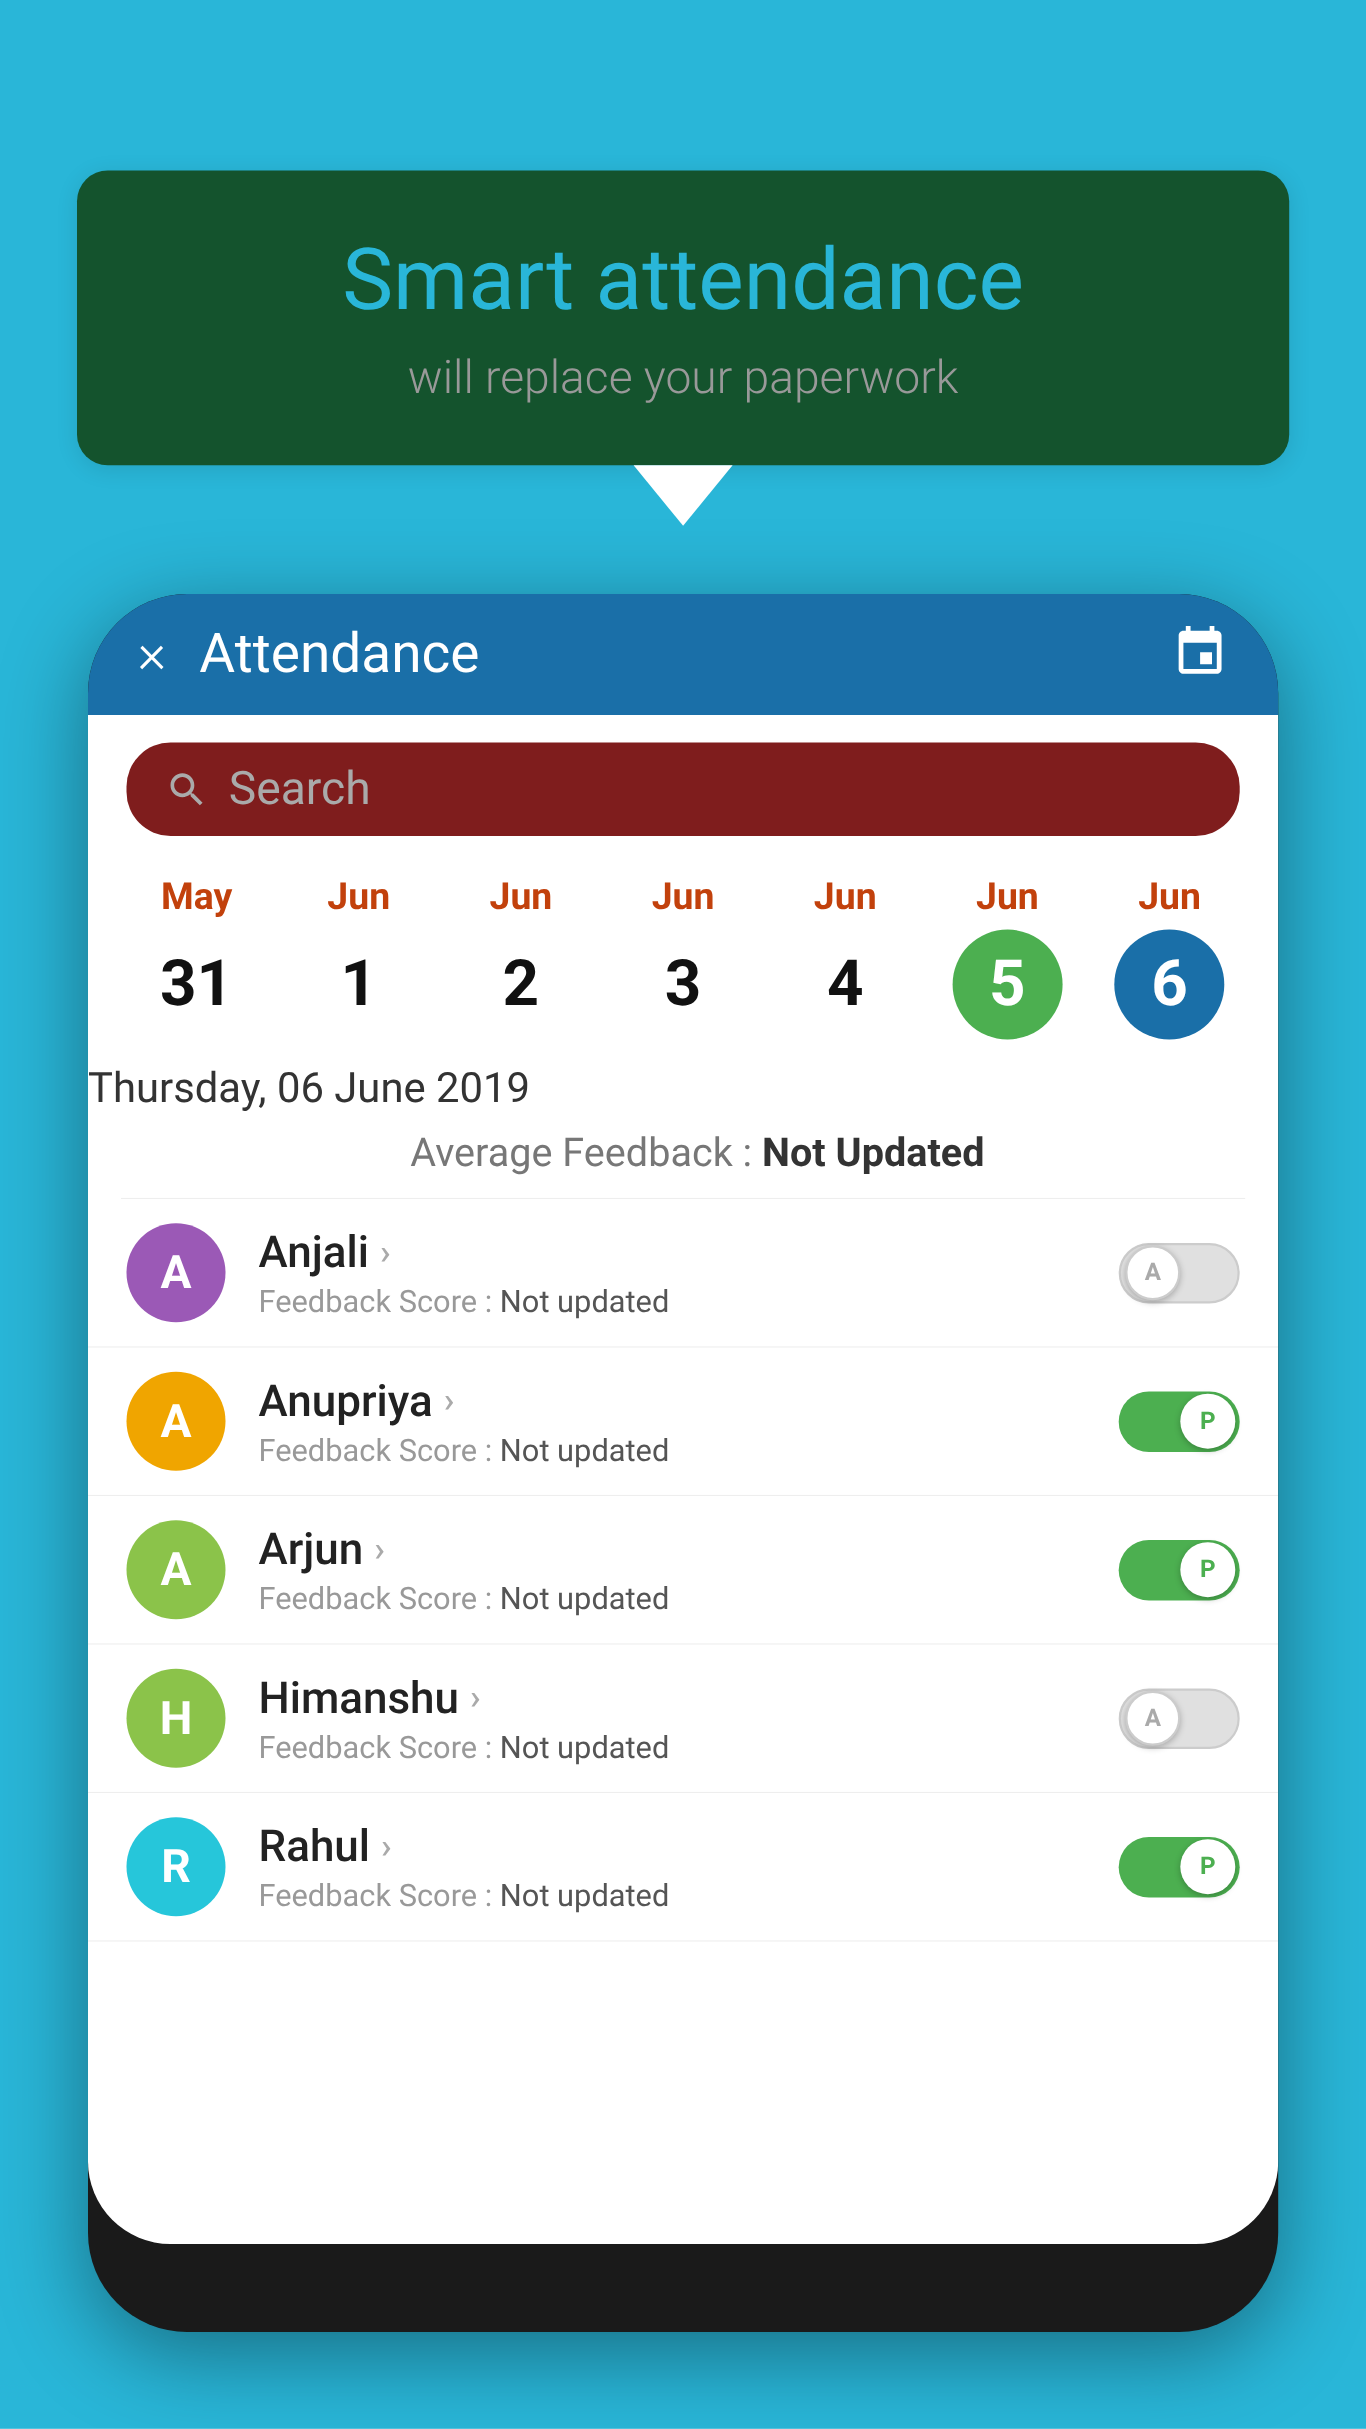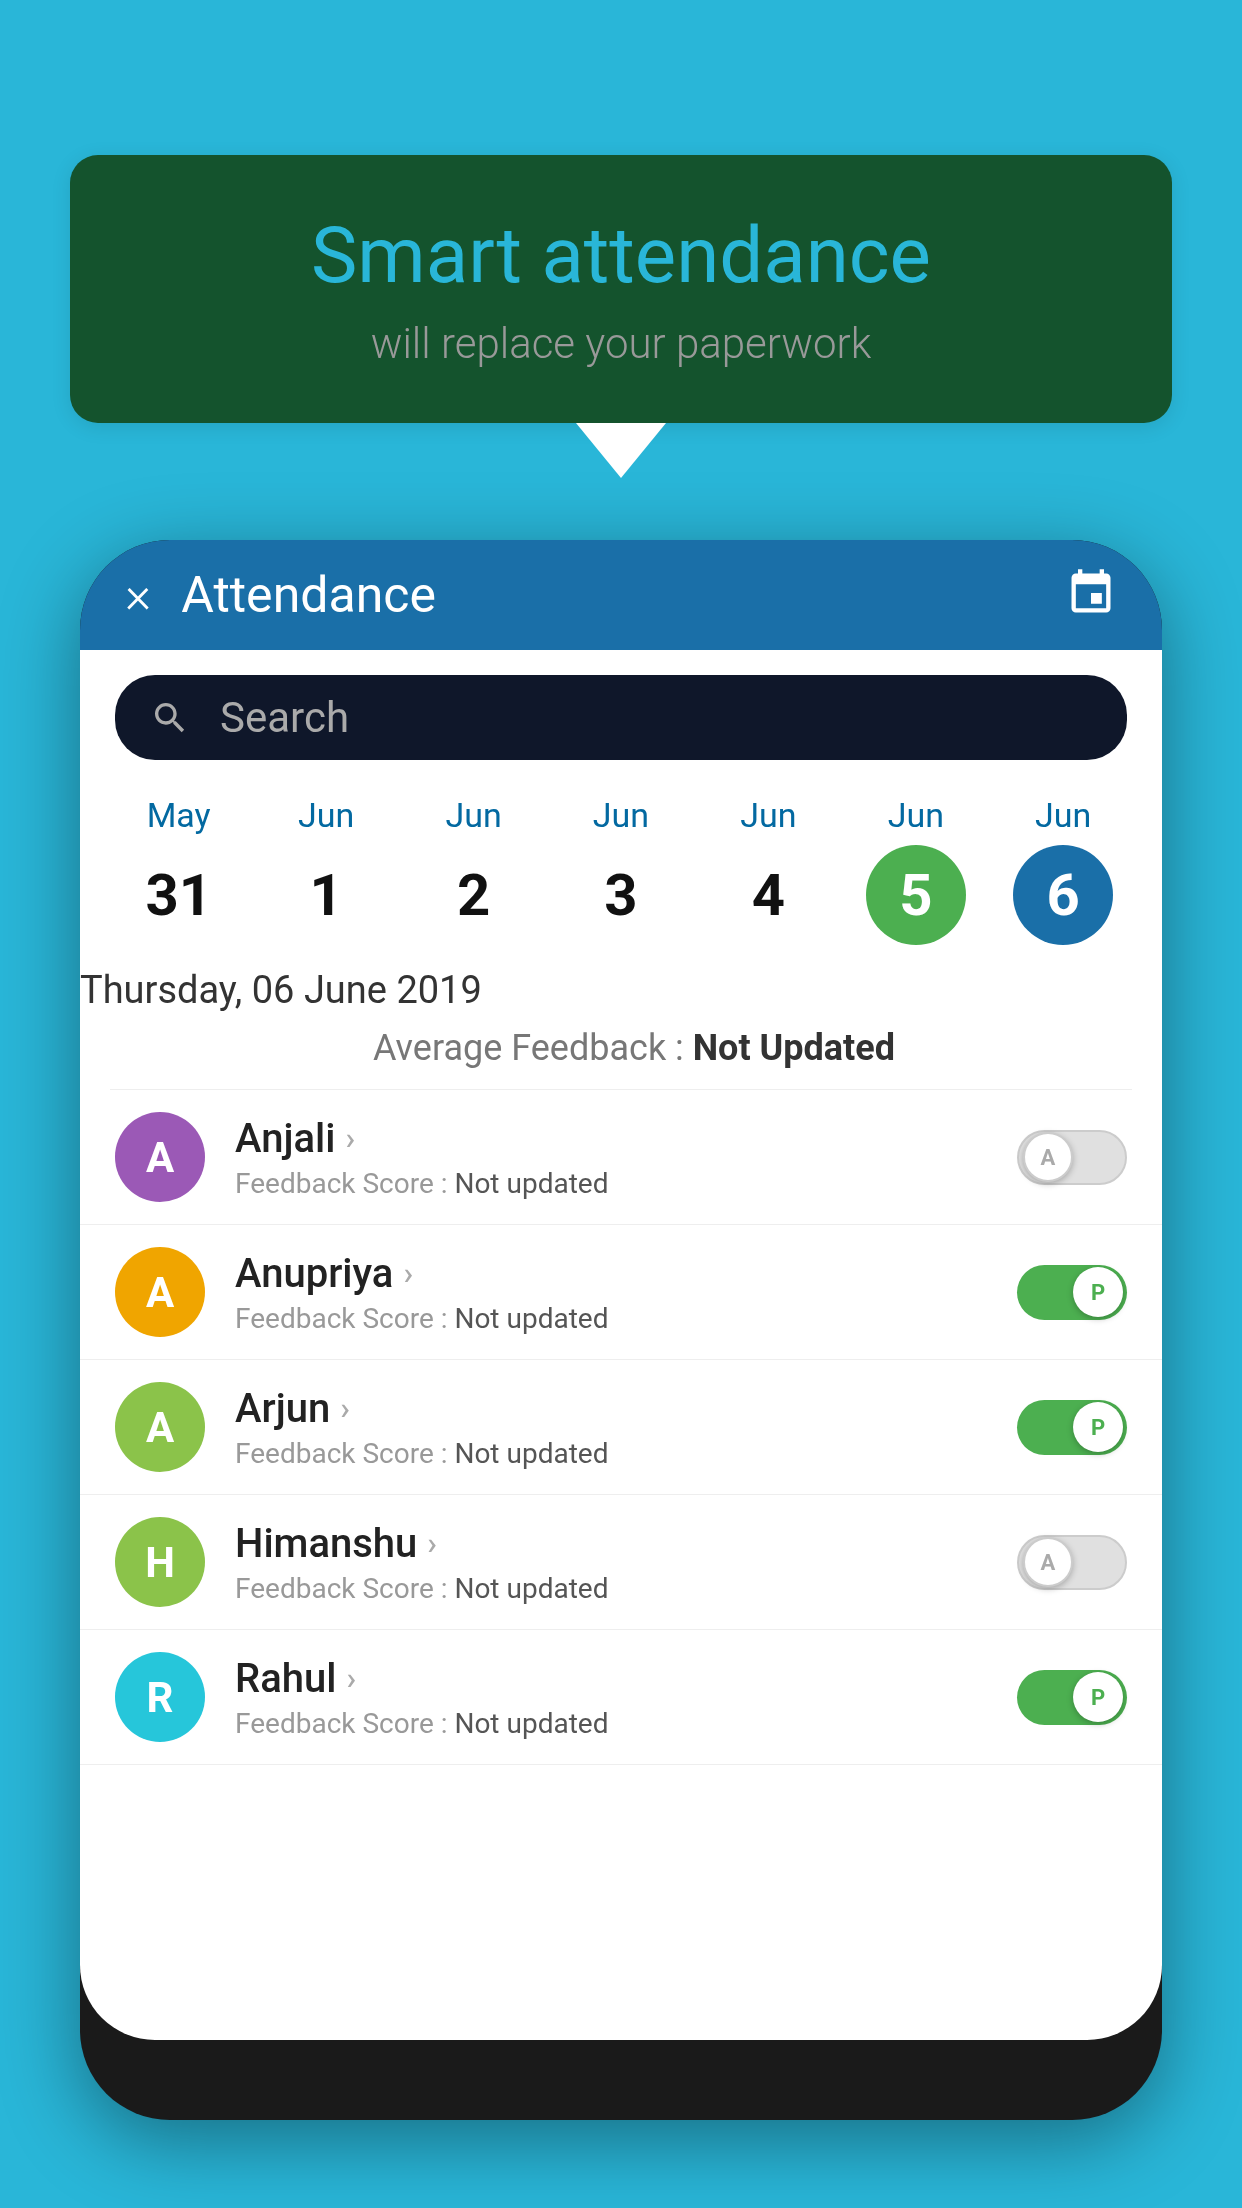--- a/index.html
+++ b/index.html
@@ -159,26 +159,26 @@
     .phone-content {
       background: white;
       height: calc(100% - 190px);
       overflow: hidden;
       border-radius: 0 0 75px 75px;
     }
 
     
     .search-bar {
       margin: 25px 35px 20px;
-      background: #0f172a;
+      background: #7f1d1d;
       border-radius: 40px;
       display: flex;
       align-items: center;
       padding: 18px 35px;
-      gap: 30px;
+      gap: 18px;
     }
 
     .search-icon-svg {
       width: 40px;
       height: 40px;
       fill: #aaa;
     }
 
     .search-text {
       color: #aaa;
@@ -194,23 +194,23 @@
 
     .calendar-day {
       display: flex;
       flex-direction: column;
       align-items: center;
       gap: 10px;
       min-width: 120px;
     }
 
     .calendar-month {
-      color: #0369a1;
+      color: #c2410c;
       font-size: 34px;
-      font-weight: 400;
+      font-weight: 700;
     }
 
     .calendar-date {
       font-size: 58px;
       font-weight: 700;
       color: #111;
       width: 100px;
       height: 100px;
       display: flex;
       align-items: center;

